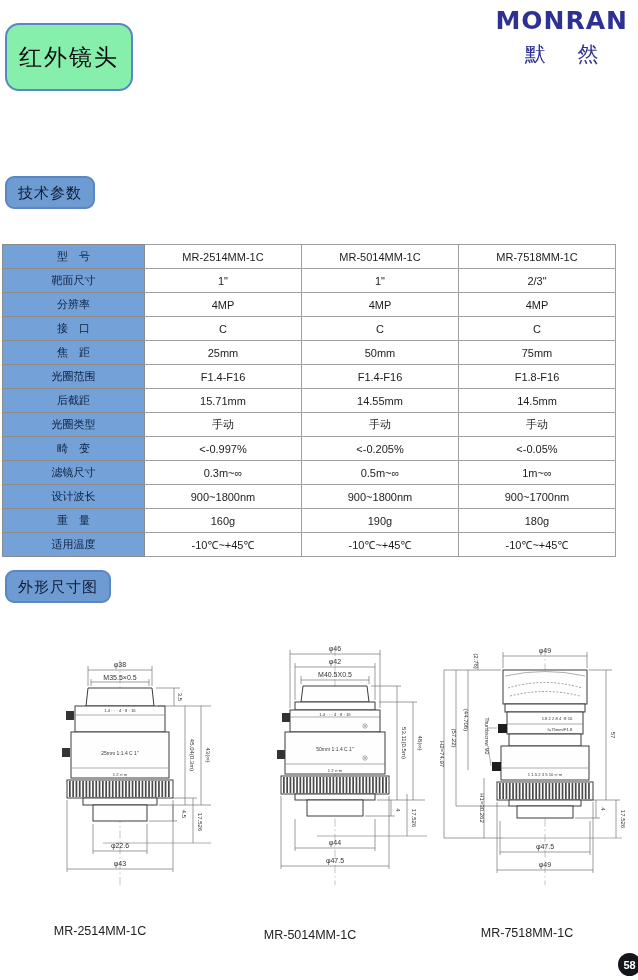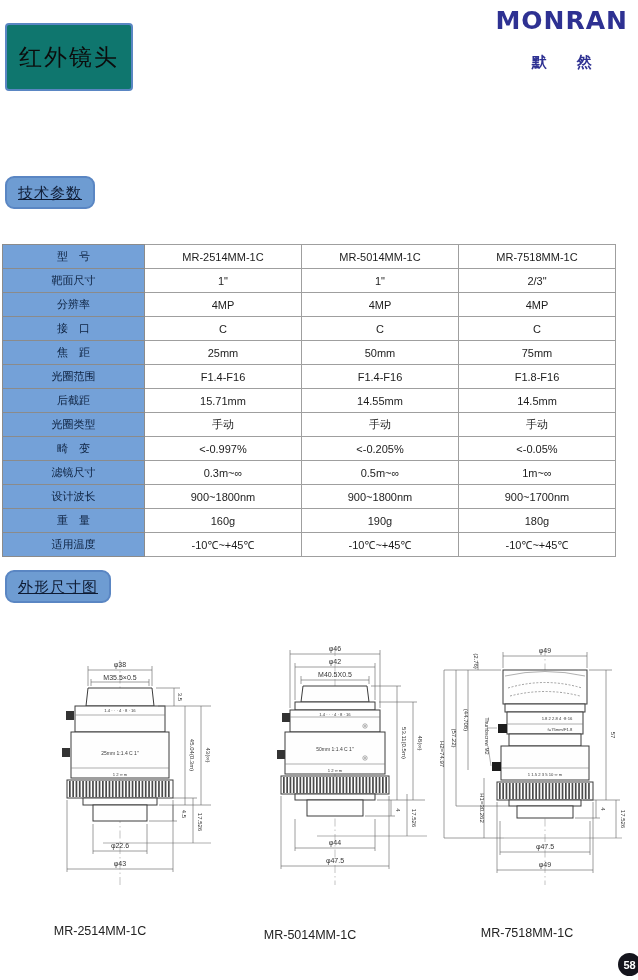--- a/index.html
+++ b/index.html
@@ -4,40 +4,40 @@
 <style>
   * { margin:0; padding:0; box-sizing:border-box; }
   html,body { background:#ffffff; }
   body {
     width:638px; height:980px; position:relative; overflow:hidden;
     font-family:"Liberation Sans", sans-serif; color:#1a1a1a;
   }
   
   .banner {
     position:absolute; left:5px; top:23px; width:128px; height:68px;
-    background:#0f766e; border:2px solid #5a86c3; border-radius:4px;
+    background:#86efac; border:2px solid #5a86c3; border-radius:14px;
     display:flex; align-items:center; justify-content:center;
     font-size:23px; color:#0c0c0c; letter-spacing:2px;
   }
   .chip {
     position:absolute; background:#6e9cd2; border:2px solid #5a86c3;
     border-radius:9px; color:#0e1b33; font-size:15px; padding:7px 11px;
-    line-height:1; letter-spacing:1px;text-decoration:underline;
+    line-height:1; letter-spacing:1px;
   }
   .chip.specs { left:5px; top:176px; }
   .chip.dims  { left:5px; top:570px; }
   
   .logo { position:absolute; right:10px; top:8px; text-align:center; color:#2e3192; }
   .logo-word {
     font-family:"DejaVu Sans", sans-serif; font-size:25px; font-weight:900;
     letter-spacing:1px; transform:scaleY(1.02); line-height:1;
   }
   .logo-sub {
-    font-size:15px; font-weight:700; letter-spacing:13px; padding-left:13px;
-    margin-top:21px; line-height:1;
+    font-size:21px; font-weight:400; letter-spacing:13px; padding-left:13px;
+    margin-top:10px; line-height:1;
   }
   
   table.spec {
     position:absolute; left:2px; top:244px; width:614px;
     border-collapse:collapse; table-layout:fixed;
     font-size:11px; text-align:center;
   }
   table.spec td {
     border:1px solid #9f9f9f; height:20px; padding:4px 2px;
     background:#ffffff; color:#1c1c1c;

